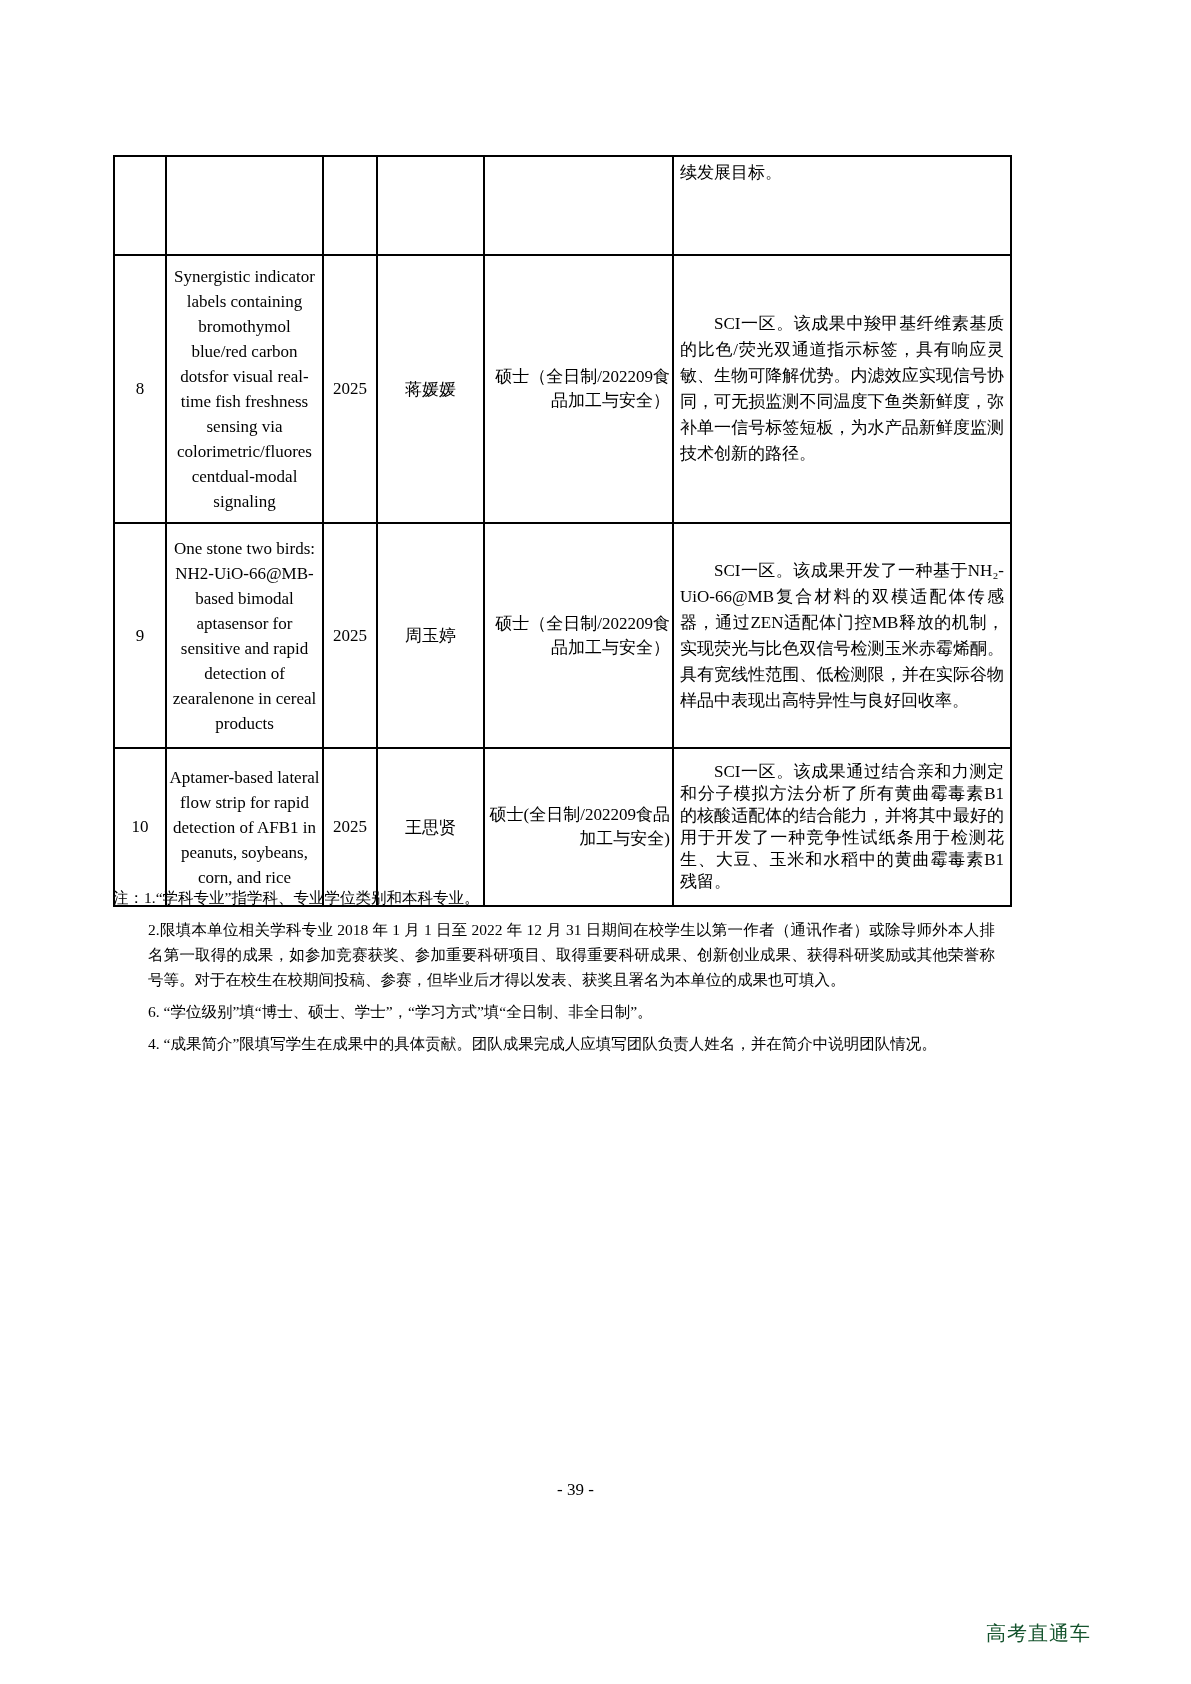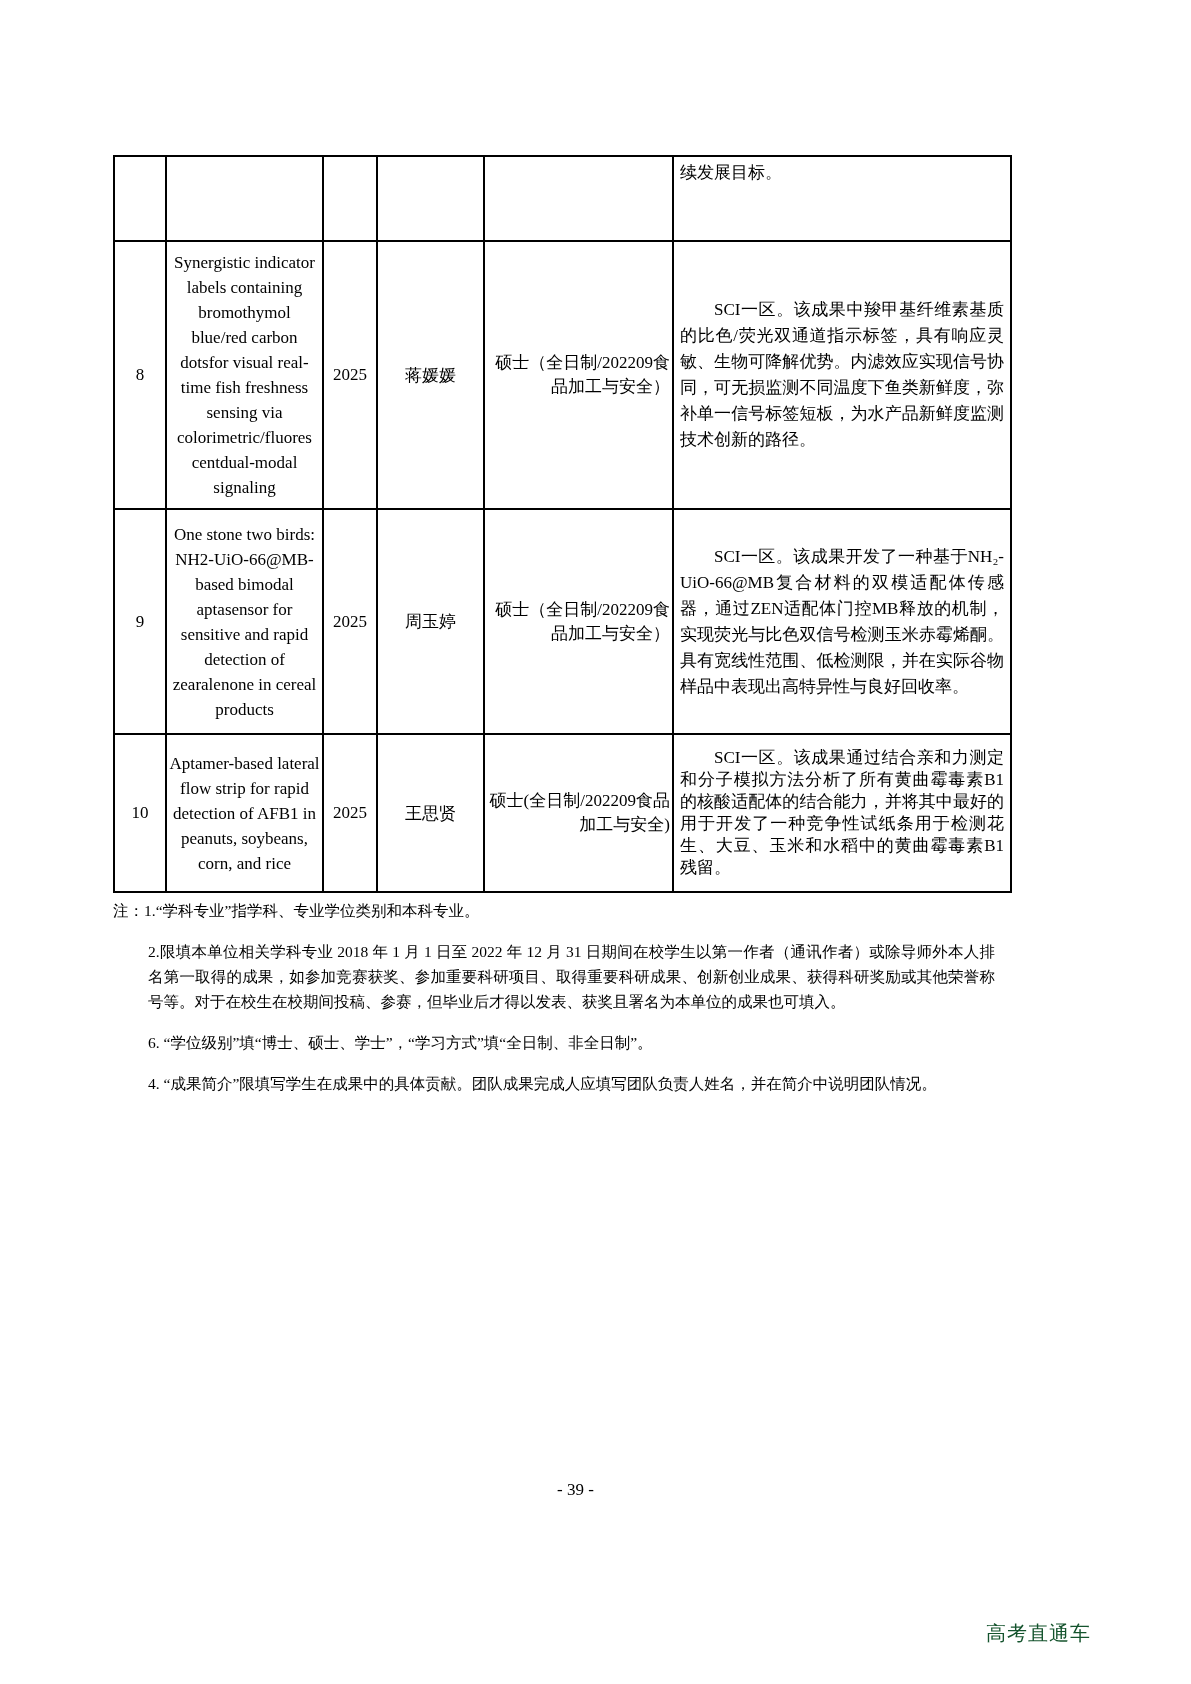--- a/index.html
+++ b/index.html
@@ -21,42 +21,42 @@
     border-collapse: collapse;
     table-layout: fixed;
   }
   .achv-table td {
     border: 2px solid #000000;
     padding: 0 3px;
     vertical-align: middle;
     font-size: 17px;
     overflow: hidden;
   }
-  tr.r0 { height: 85px; border-radius: 10px; }
+  tr.r0 { height: 99px; border-radius: 10px; }
   tr.r1 { height: 250px; }
   tr.r2 { height: 225px; }
   tr.r3 { height: 158px; }
   td.c-num, td.c-year, td.c-name { text-align: center; }
   td.c-title { text-align: center; line-height: 25px; padding: 8px 2px; }
   td.c-degree { text-align: right; line-height: 24px; padding: 0 2px; }
   td.c-desc { padding: 0 6px; }
   td.top { vertical-align: top; }
   .desc { text-align: justify; text-indent: 2em; }
   .r1 .desc { line-height: 26px; }
   .r2 .desc { line-height: 26px; }
   .r3 .desc { line-height: 22px; }
   .desc.noindent { text-indent: 0; line-height: 26px; padding-top: 3px; }
   .notes {
     position: absolute;
     left: 113px;
     top: 882px;
     width: 882px;
     font-size: 15.5px;
   }
-  .note { margin: 16px 0 7px 0; line-height: 25px; text-align: justify; }
+  .note { margin: 3px 0 7px 0; line-height: 25px; text-align: justify; }
   .note.n2, .note.n3 { margin-left: 35px; }
   .note.n4 { margin-left: 35px; padding-left: 37px; text-indent: -37px; }
   .pagenum {
     position: absolute;
     left: 0;
     top: 1480px;
     width: 1151px;
     text-align: center;
     font-size: 17px;
   }

